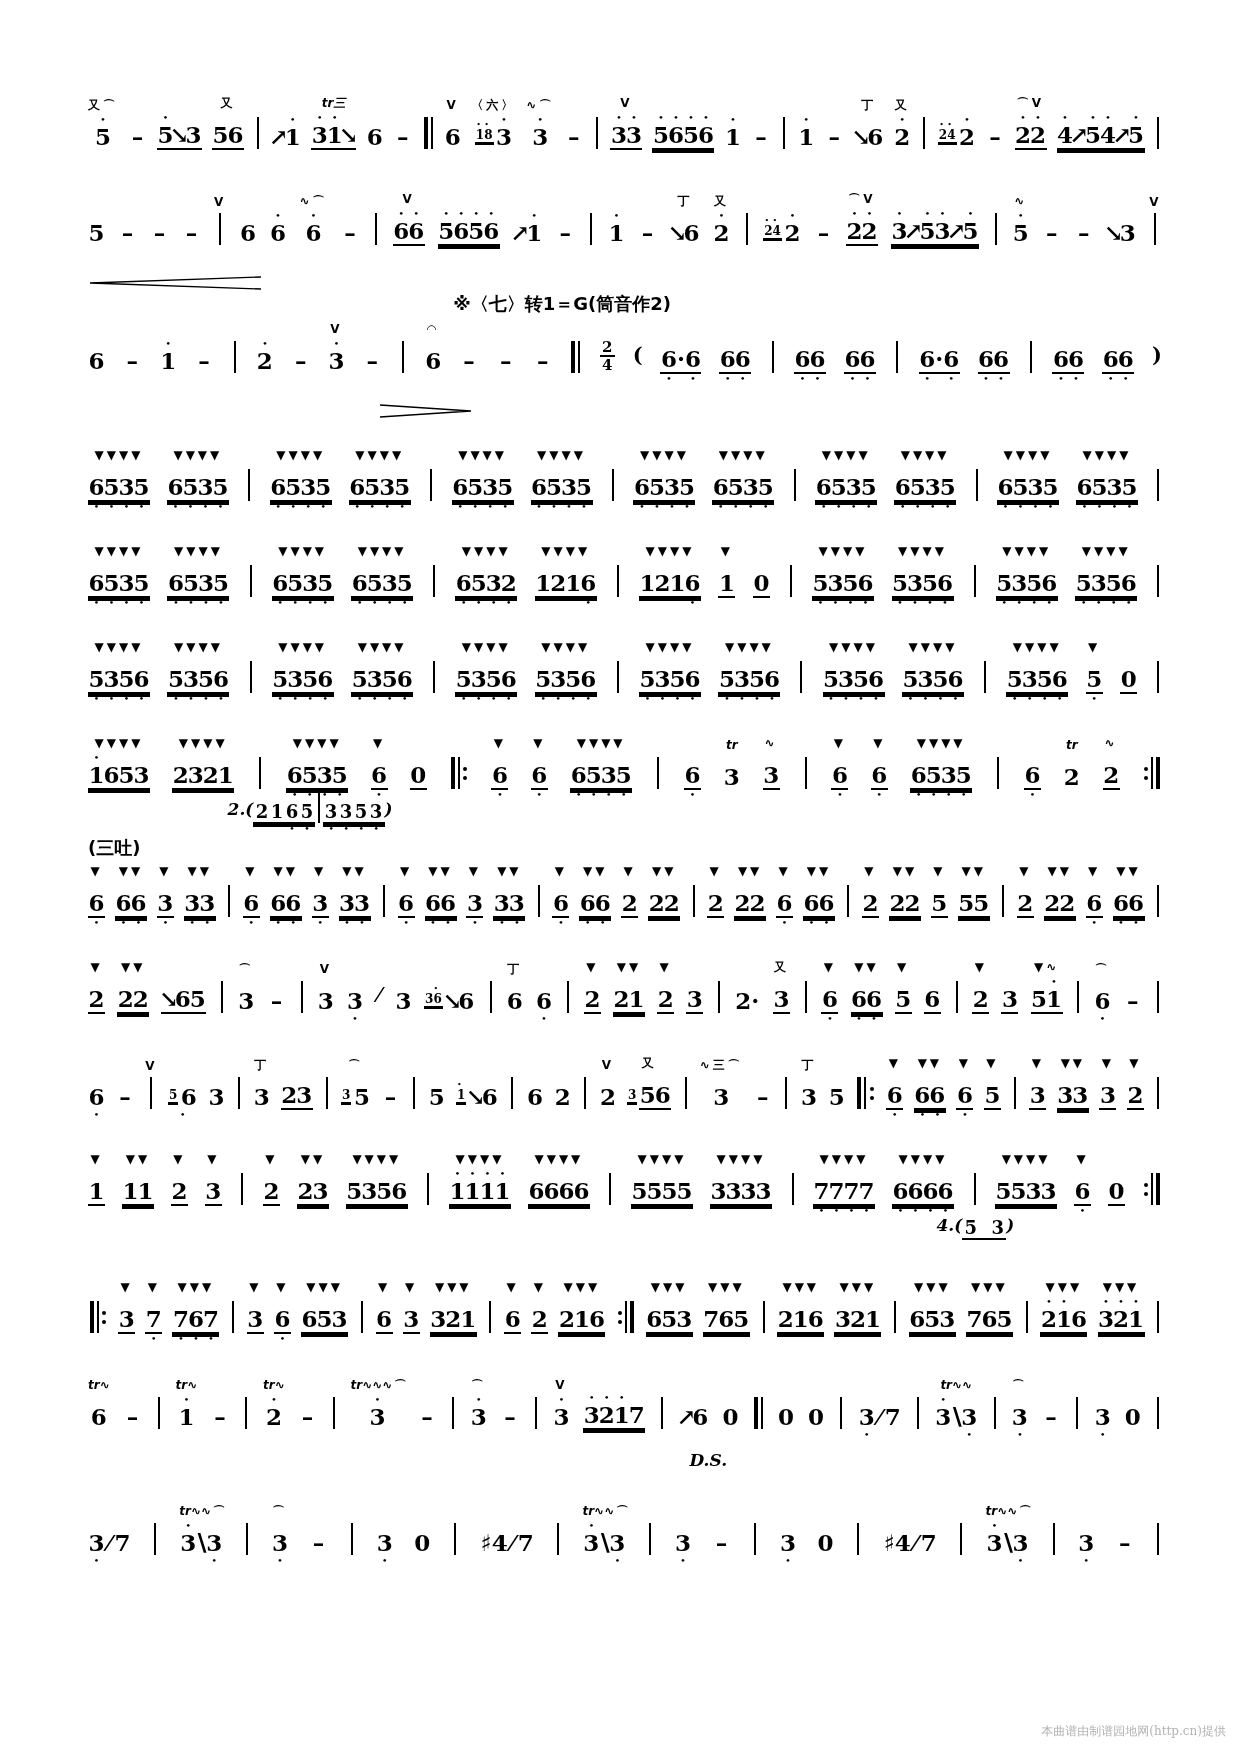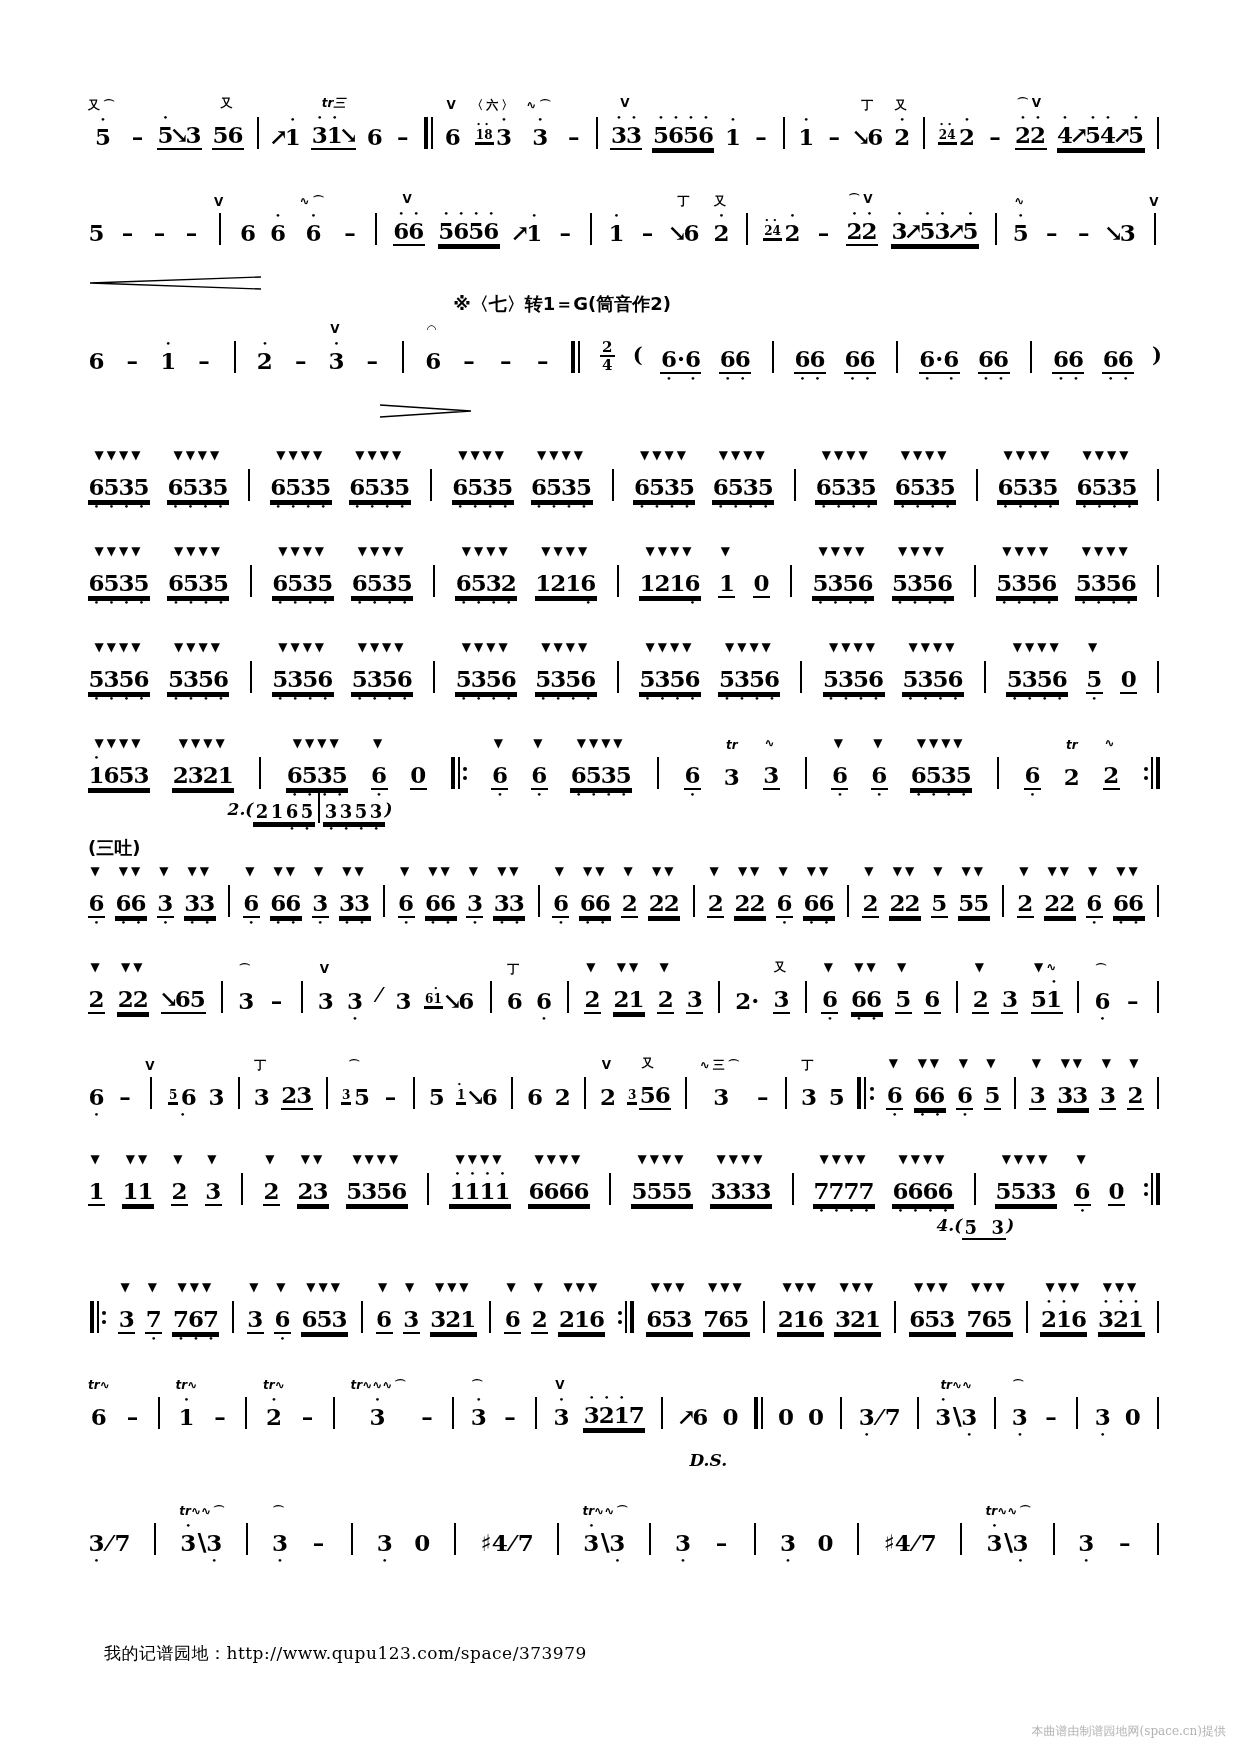--- a/index.html
+++ b/index.html
@@ -3666,21 +3666,21 @@
           </span>
         </span>
         <span class="tok">
           <div class="mrow">&nbsp;</div>
           <span class="body">
             <span class="grace">
               <span class="gad">
                 <span style="width: 8px;">&nbsp;</span>
                 <span style="width: 8px;">•</span>
               </span>
-              <span class="gd">61</span>
+              <span class="gd">36</span>
             </span>
             <span class="uw">
               <span class="ch" style="width: 13px;">
                 <span class="ad">&nbsp;</span>
                 <span class="dg">↘</span>
               </span>
               <span class="ch" style="width: 15px;">
                 <span class="ad">&nbsp;</span>
                 <span class="dg">6</span>
               </span>
@@ -6215,15 +6215,14 @@
         </span>
         <span class="tok">
           <div class="mrow">&nbsp;</div>
           <span class="barline">
             <span class="bl"></span>
           </span>
           <span class="drow">&nbsp;</span>
         </span>
       </div>
     </div>
-  <div id="footer">我的记谱园地：http://www.qupu123.com/space/373979</div>
-  <div id="watermark">本曲谱由制谱园地网(space.cn)提供</div>
+  <div id="watermark">本曲谱由制谱园地网(http.cn)提供</div>
 </div>
 
 </body></html>

